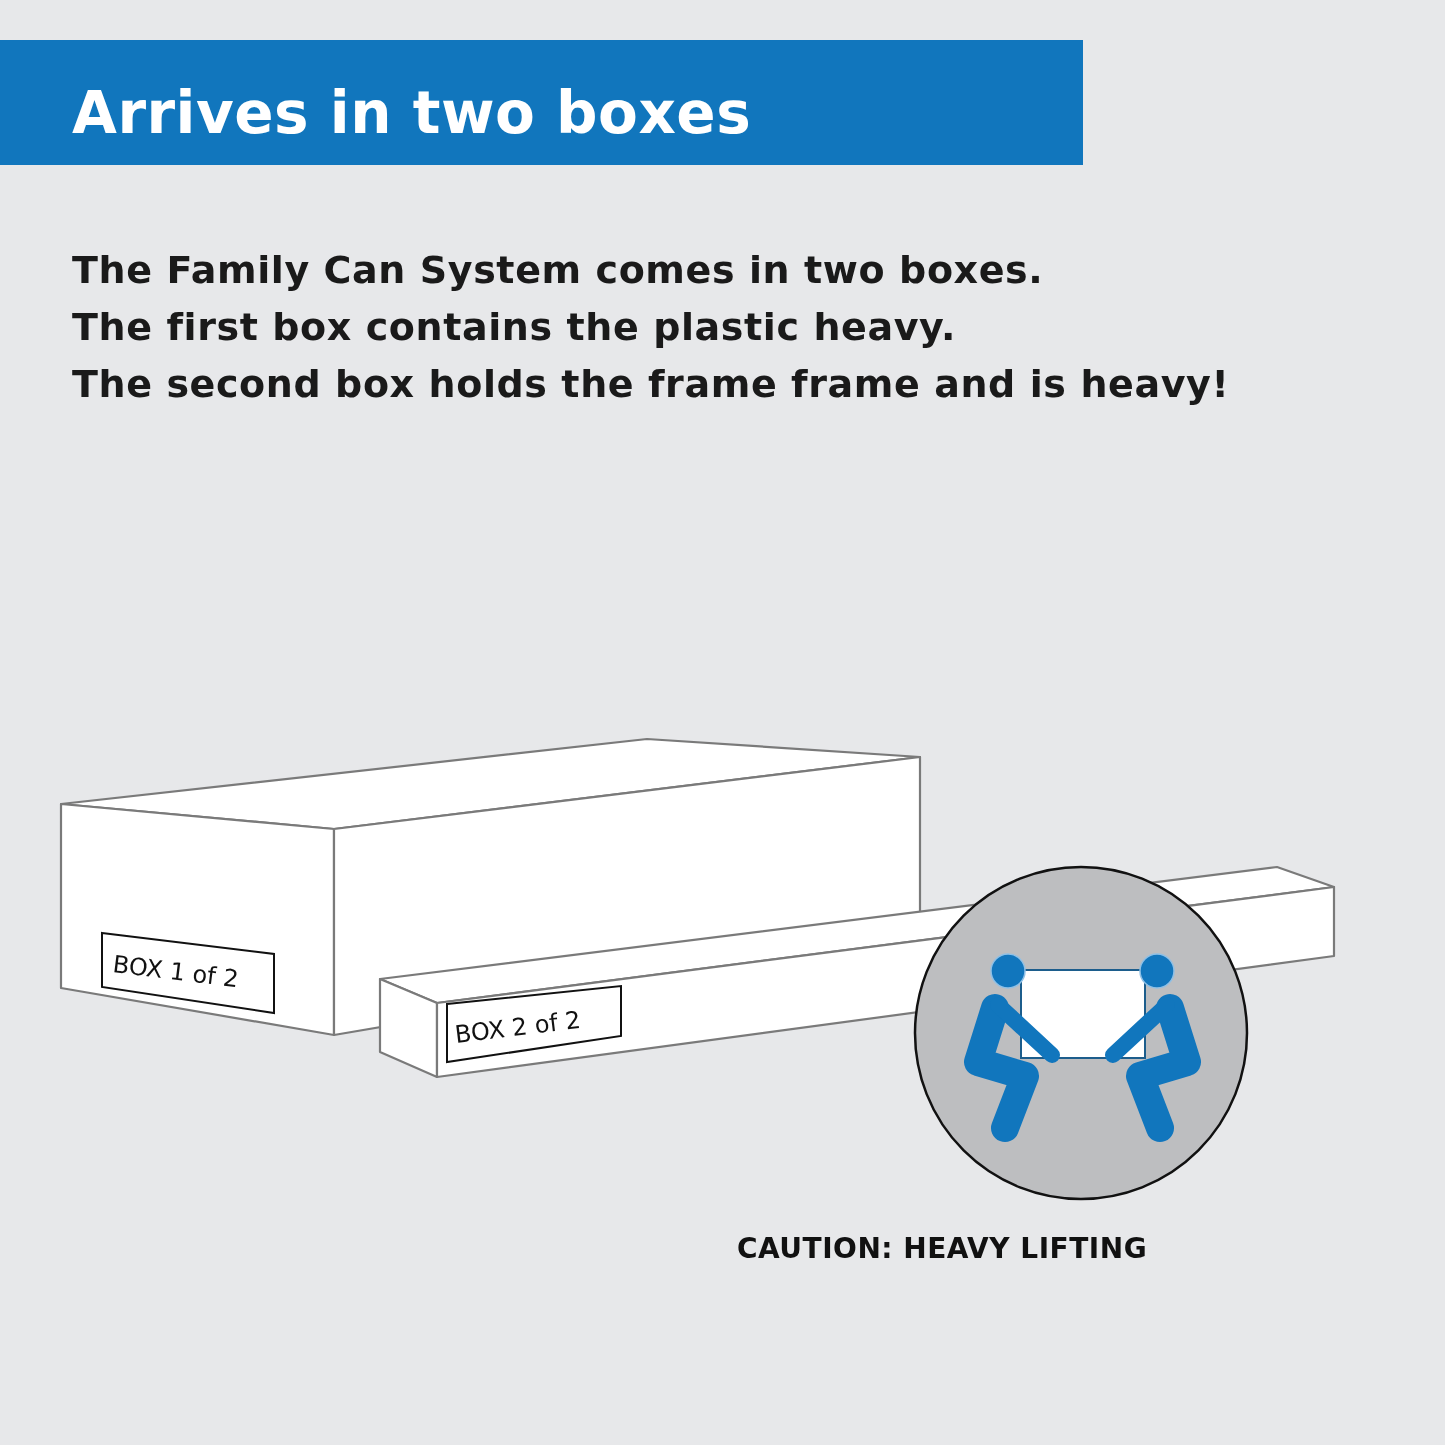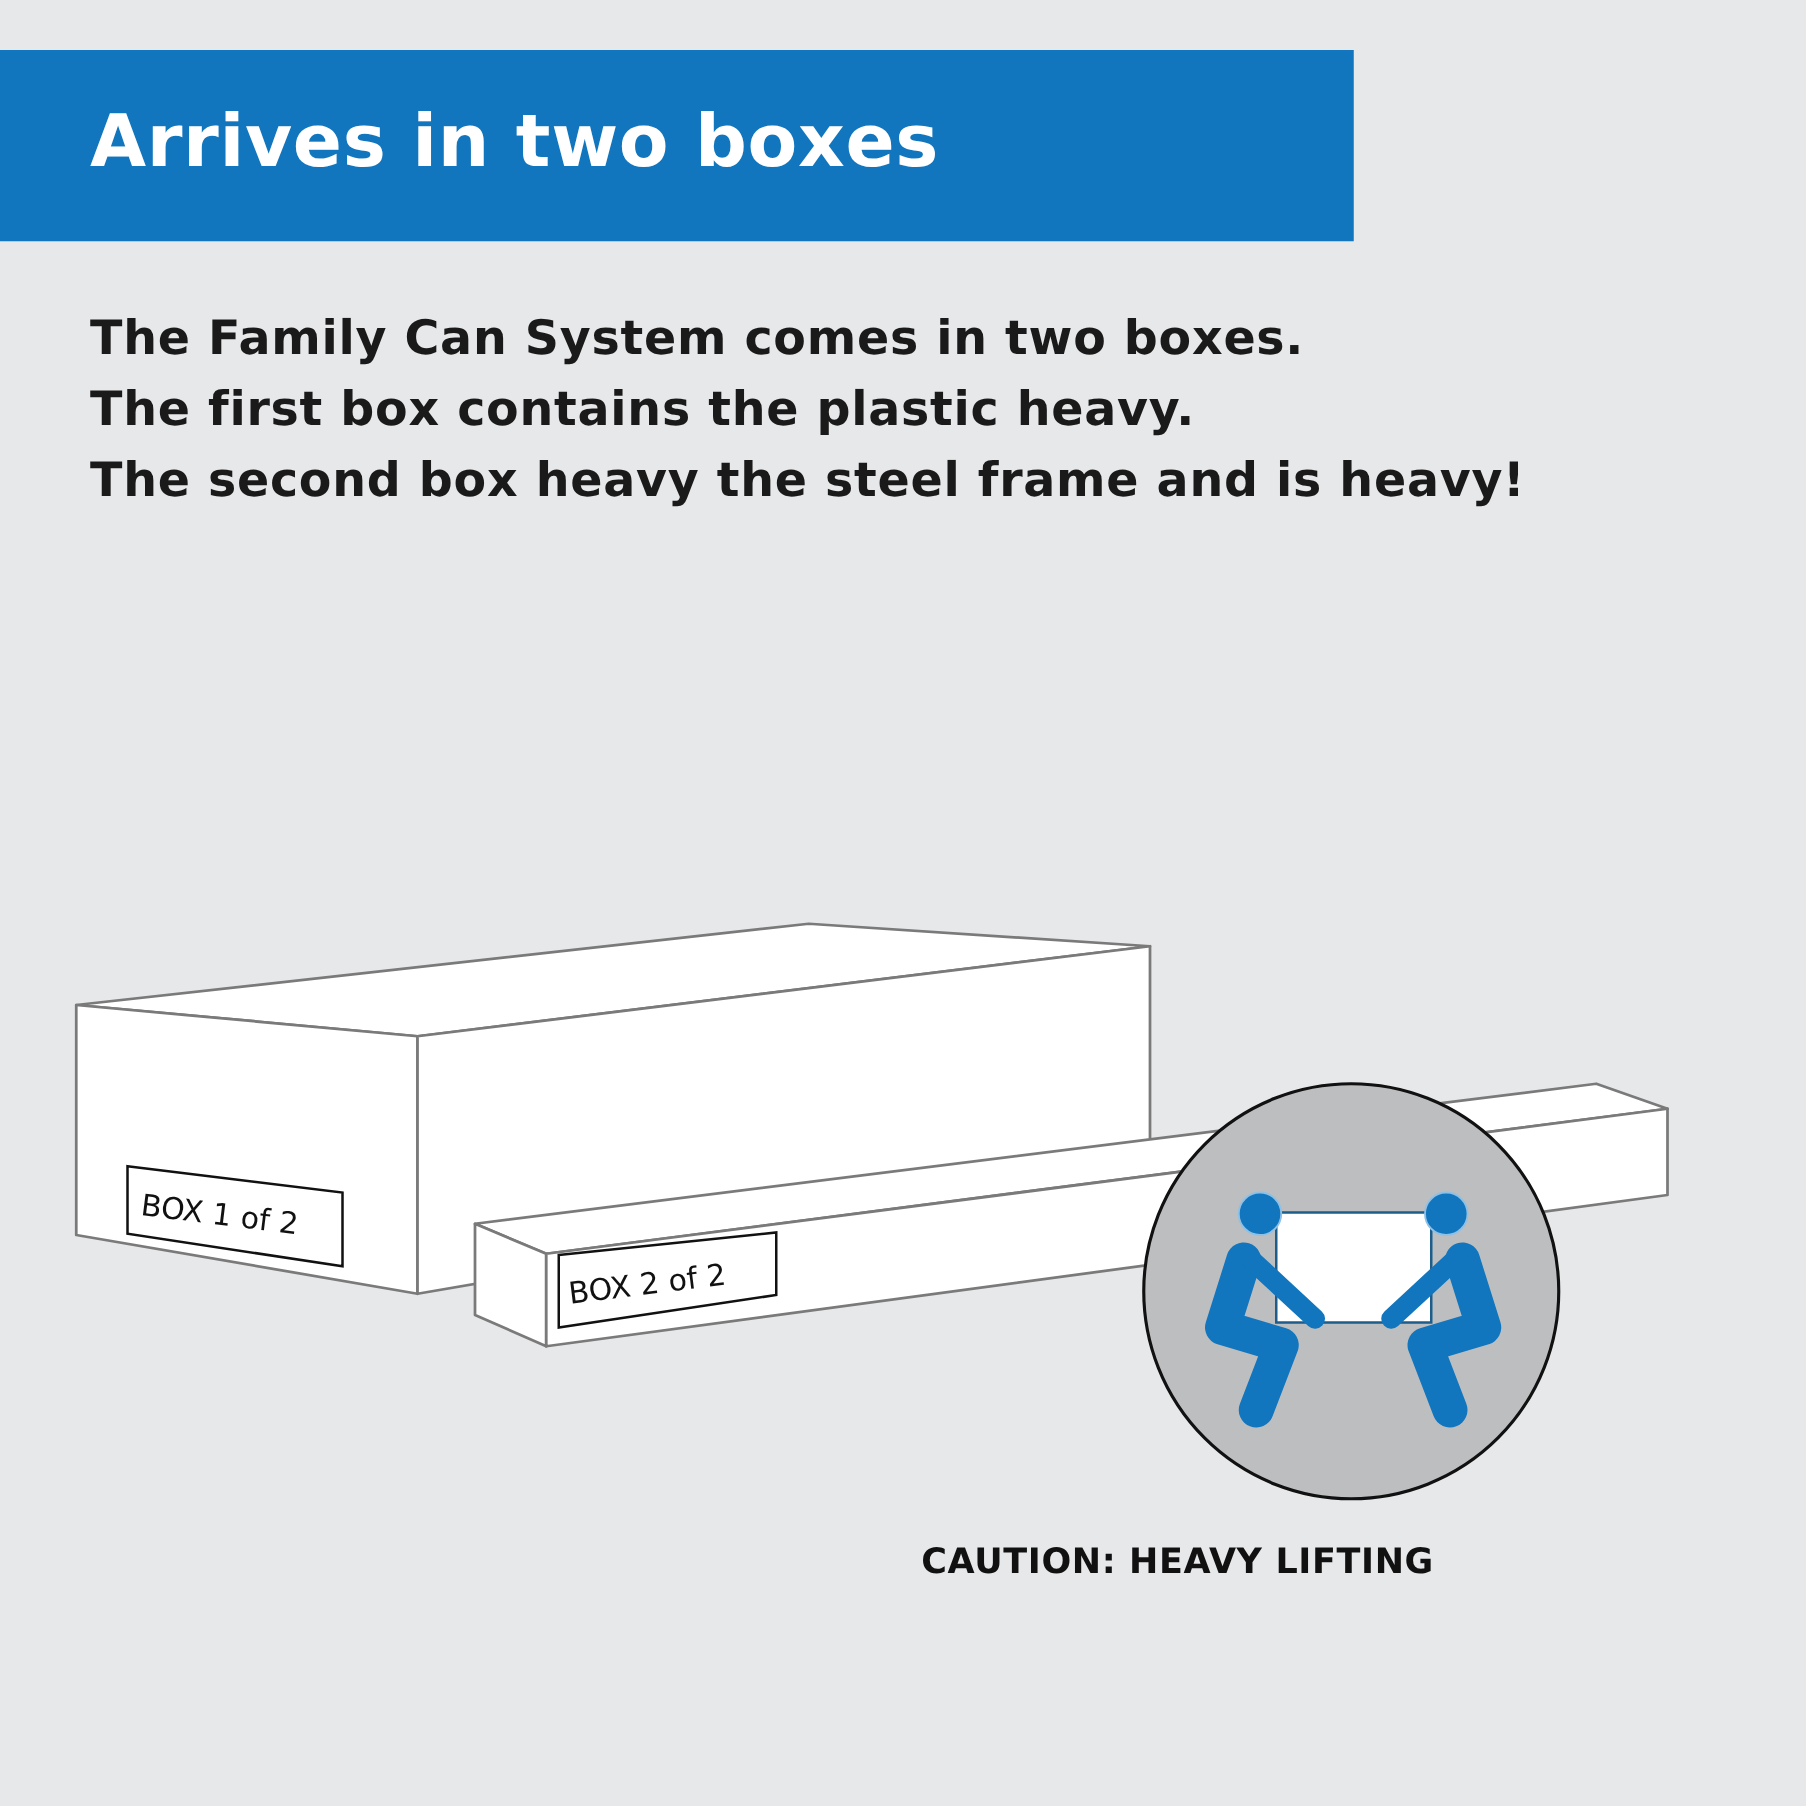--- a/index.html
+++ b/index.html
@@ -5,21 +5,21 @@
     html, body { margin: 0; padding: 0; }
     body {
       width: 1445px; height: 1445px;
       background: #e7e8ea;
       position: relative;
       overflow: hidden;
       font-family: "Liberation Sans", sans-serif;
     }
     .banner {
       position: absolute; left: 0; top: 40px;
-      width: 1083px; height: 153px;
+      width: 1083px; height: 125px;
       background: #1176bd;
     }
     .banner-title {
       position: absolute; left: 72px; top: 44px;
       color: #ffffff; font-weight: bold;
       font-size: 58px; letter-spacing: 0.5px;
       font-family: "DejaVu Sans", sans-serif;
       line-height: 1;
     }
     .desc {
@@ -40,21 +40,21 @@
 </head>
 <body>
 
 <div class="banner">
   <div class="banner-title">Arrives in two boxes</div>
 </div>
 
 <div class="desc">
   <div>The Family Can System comes in two boxes.</div>
   <div>The first box contains the plastic heavy.</div>
-  <div>The second box heavy the steel frame and is heavy!</div>
+  <div>The second box holds the frame frame and is heavy!</div>
 </div>
 
 <svg class="scene" width="1445" height="1445" viewBox="0 0 1445 1445">
 
   <g stroke="#7a7a7a" stroke-width="2.2" fill="#ffffff" stroke-linejoin="round">
 
     <polygon points="61,804 647,739 920,757 334,829"></polygon>
 
     <polygon points="61,804 334,829 334,1035 61,988"></polygon>
 

